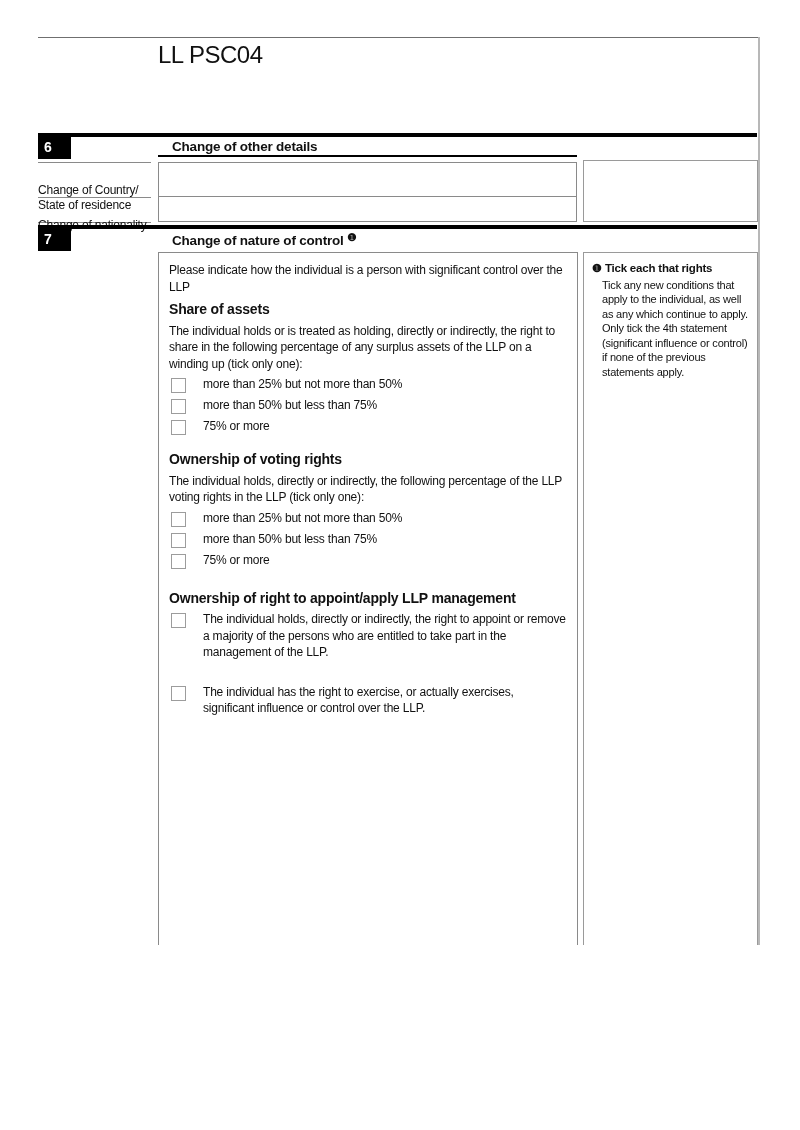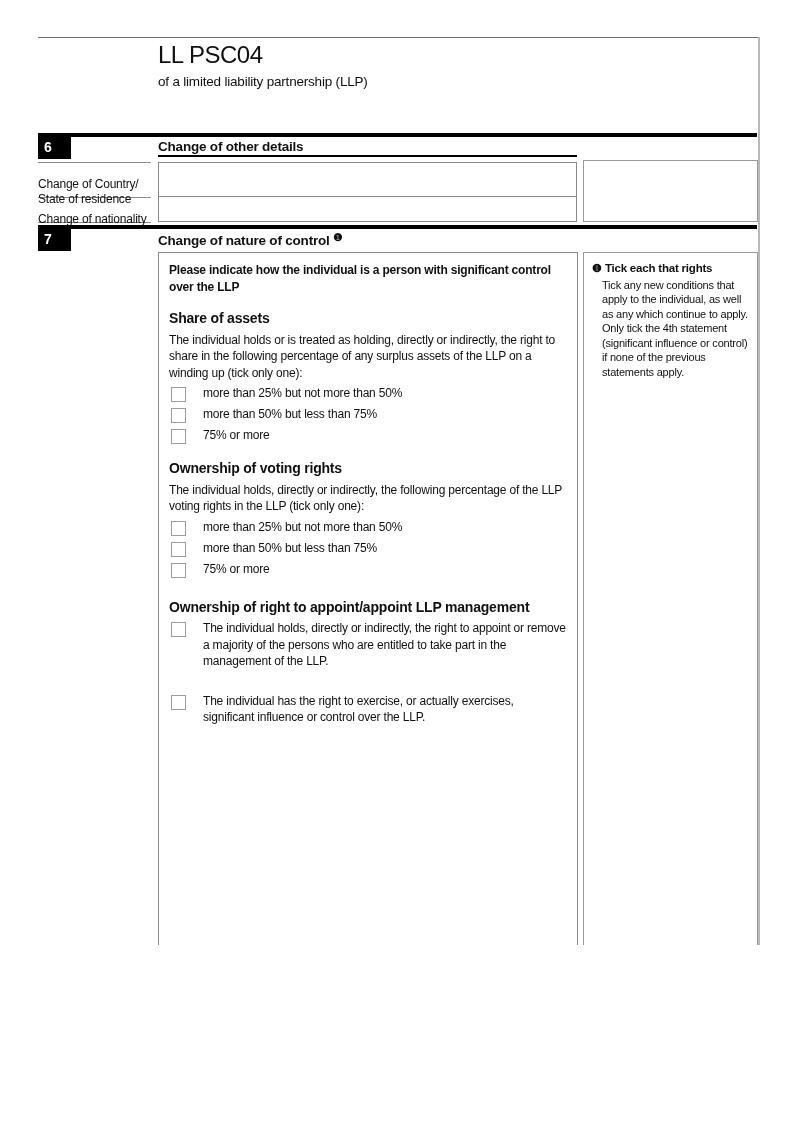--- a/index.html
+++ b/index.html
@@ -18,48 +18,48 @@
   .form-code { font-size:24px; line-height:26px; font-weight:normal; letter-spacing:-0.5px; }
   .subtitle { font-size:13.5px; line-height:18px; margin-top:5px; }
 
   
   .secbar { position:absolute; left:38px; width:719px; height:4px; background:#000; }
   .numbox {
     position:absolute; left:38px; width:33px; height:22px; background:#000;
     color:#fff; font-weight:bold; font-size:14px; line-height:21px; padding-left:6px;
     box-sizing:border-box;
   }
-  .sectitle { position:absolute; left:158px; font-weight:bold; font-size:13.5px; }
+  .sectitle { position:absolute; left:172px; font-weight:bold; font-size:13.5px; }
   .sec-underline { position:absolute; left:158px; width:419px; height:2px; background:#000; }
   .marker { font-size:10.5px; font-weight:bold; vertical-align:4px; letter-spacing:0; }
 
   
   .s6-labels { position:absolute; left:38px; top:162px; width:113px; font-size:12px; line-height:15px; }
-  .s6-label { border-top:1px solid #8a8a8a; padding-top:14px; box-sizing:border-box; }
+  .s6-label { border-top:1px solid #8a8a8a; padding-top:20px; box-sizing:border-box; }
   .s6-label.r1 { height:35px; }
   .s6-label.r2 { height:26px; border-bottom:1px solid #8a8a8a; }
   .s6-inputs { position:absolute; left:158px; top:162px; width:419px; }
   .s6-inputs input {
     display:block; width:419px; box-sizing:border-box; border:1px solid #8a8a8a;
     background:#fff; font-family:"Liberation Sans", sans-serif; font-size:12px;
     padding:2px 6px; outline:none; border-radius:0;
   }
   .s6-inputs input.r1 { height:35px; }
   .s6-inputs input.r2 { height:26px; margin-top:-1px; }
   .side-box { position:absolute; left:583px; width:175px; border:1px solid #9a9a9a; background:#fff; box-sizing:border-box; }
   .s6-side { top:160px; height:62px; }
 
   
   .main-box {
     position:absolute; left:158px; top:252px; width:420px; height:809px;
     border:1px solid #8a8a8a; box-sizing:border-box; padding:8px 10px 0 10px;
     font-size:12px; line-height:16.5px;
   }
   .s7-side { top:252px; height:809px; padding:8px 7px 0 8px; font-size:11px; line-height:14.5px; }
-  .intro { margin:1px 0 15px 0;font-weight:bold; }
+  .intro { margin:1px 0 6px 0; }
   .group { margin-top:16px; }
   .group.first { margin-top:0; }
   .group-heading { font-weight:bold; font-size:14px; margin:0 0 5px 0; }
   .group-desc { margin:0 0 4px 0; }
   .option { display:flex; align-items:flex-start; margin-bottom:4px; }
   .checkbox {
     width:13px; height:13px; border:1px solid #9c9c9c; background:#fff;
     margin:2px 17px 0 2px; flex:0 0 auto; cursor:pointer;
   }
   .option-label { flex:1 1 auto; }
@@ -80,21 +80,20 @@
 
 <div class="page">
 
   <div class="page-top-line hline"></div>
   <div class="page-right-line vline"></div>
   <div class="page-bottom-line hline"></div>
 
   <div class="header">
     <div class="form-code">LL PSC04</div>
     <div class="subtitle">
-      <div>of a limited liability partnership (LLP)</div>
     </div>
   </div>
 
   <div class="secbar" style="top:133px;"></div>
   <div class="numbox" style="top:137px;">6</div>
   <div class="sectitle" style="top:139px;">Change of other details</div>
   <div class="sec-underline" style="top:155px;"></div>
 
   <div class="s6-labels">
     <div class="s6-label r1">
@@ -149,21 +148,21 @@
         <div class="checkbox"></div>
         <div class="option-label">more than 50% but less than 75%</div>
       </div>
       <div class="option">
         <div class="checkbox"></div>
         <div class="option-label">75% or more</div>
       </div>
     </div>
 
     <div class="group group3">
-      <div class="group-heading">Ownership of right to appoint/appoint LLP management</div>
+      <div class="group-heading">Ownership of right to appoint/apply LLP management</div>
       <div class="option">
         <div class="checkbox"></div>
         <div class="option-label">The individual holds, directly or indirectly, the right to appoint or remove a majority of the persons who are entitled to take part in the management of the LLP.</div>
       </div>
     </div>
 
     <div class="group group4">
       <div class="option">
         <div class="checkbox"></div>
         <div class="option-label">The individual has the right to exercise, or actually exercises, significant influence or control over the LLP.</div>

